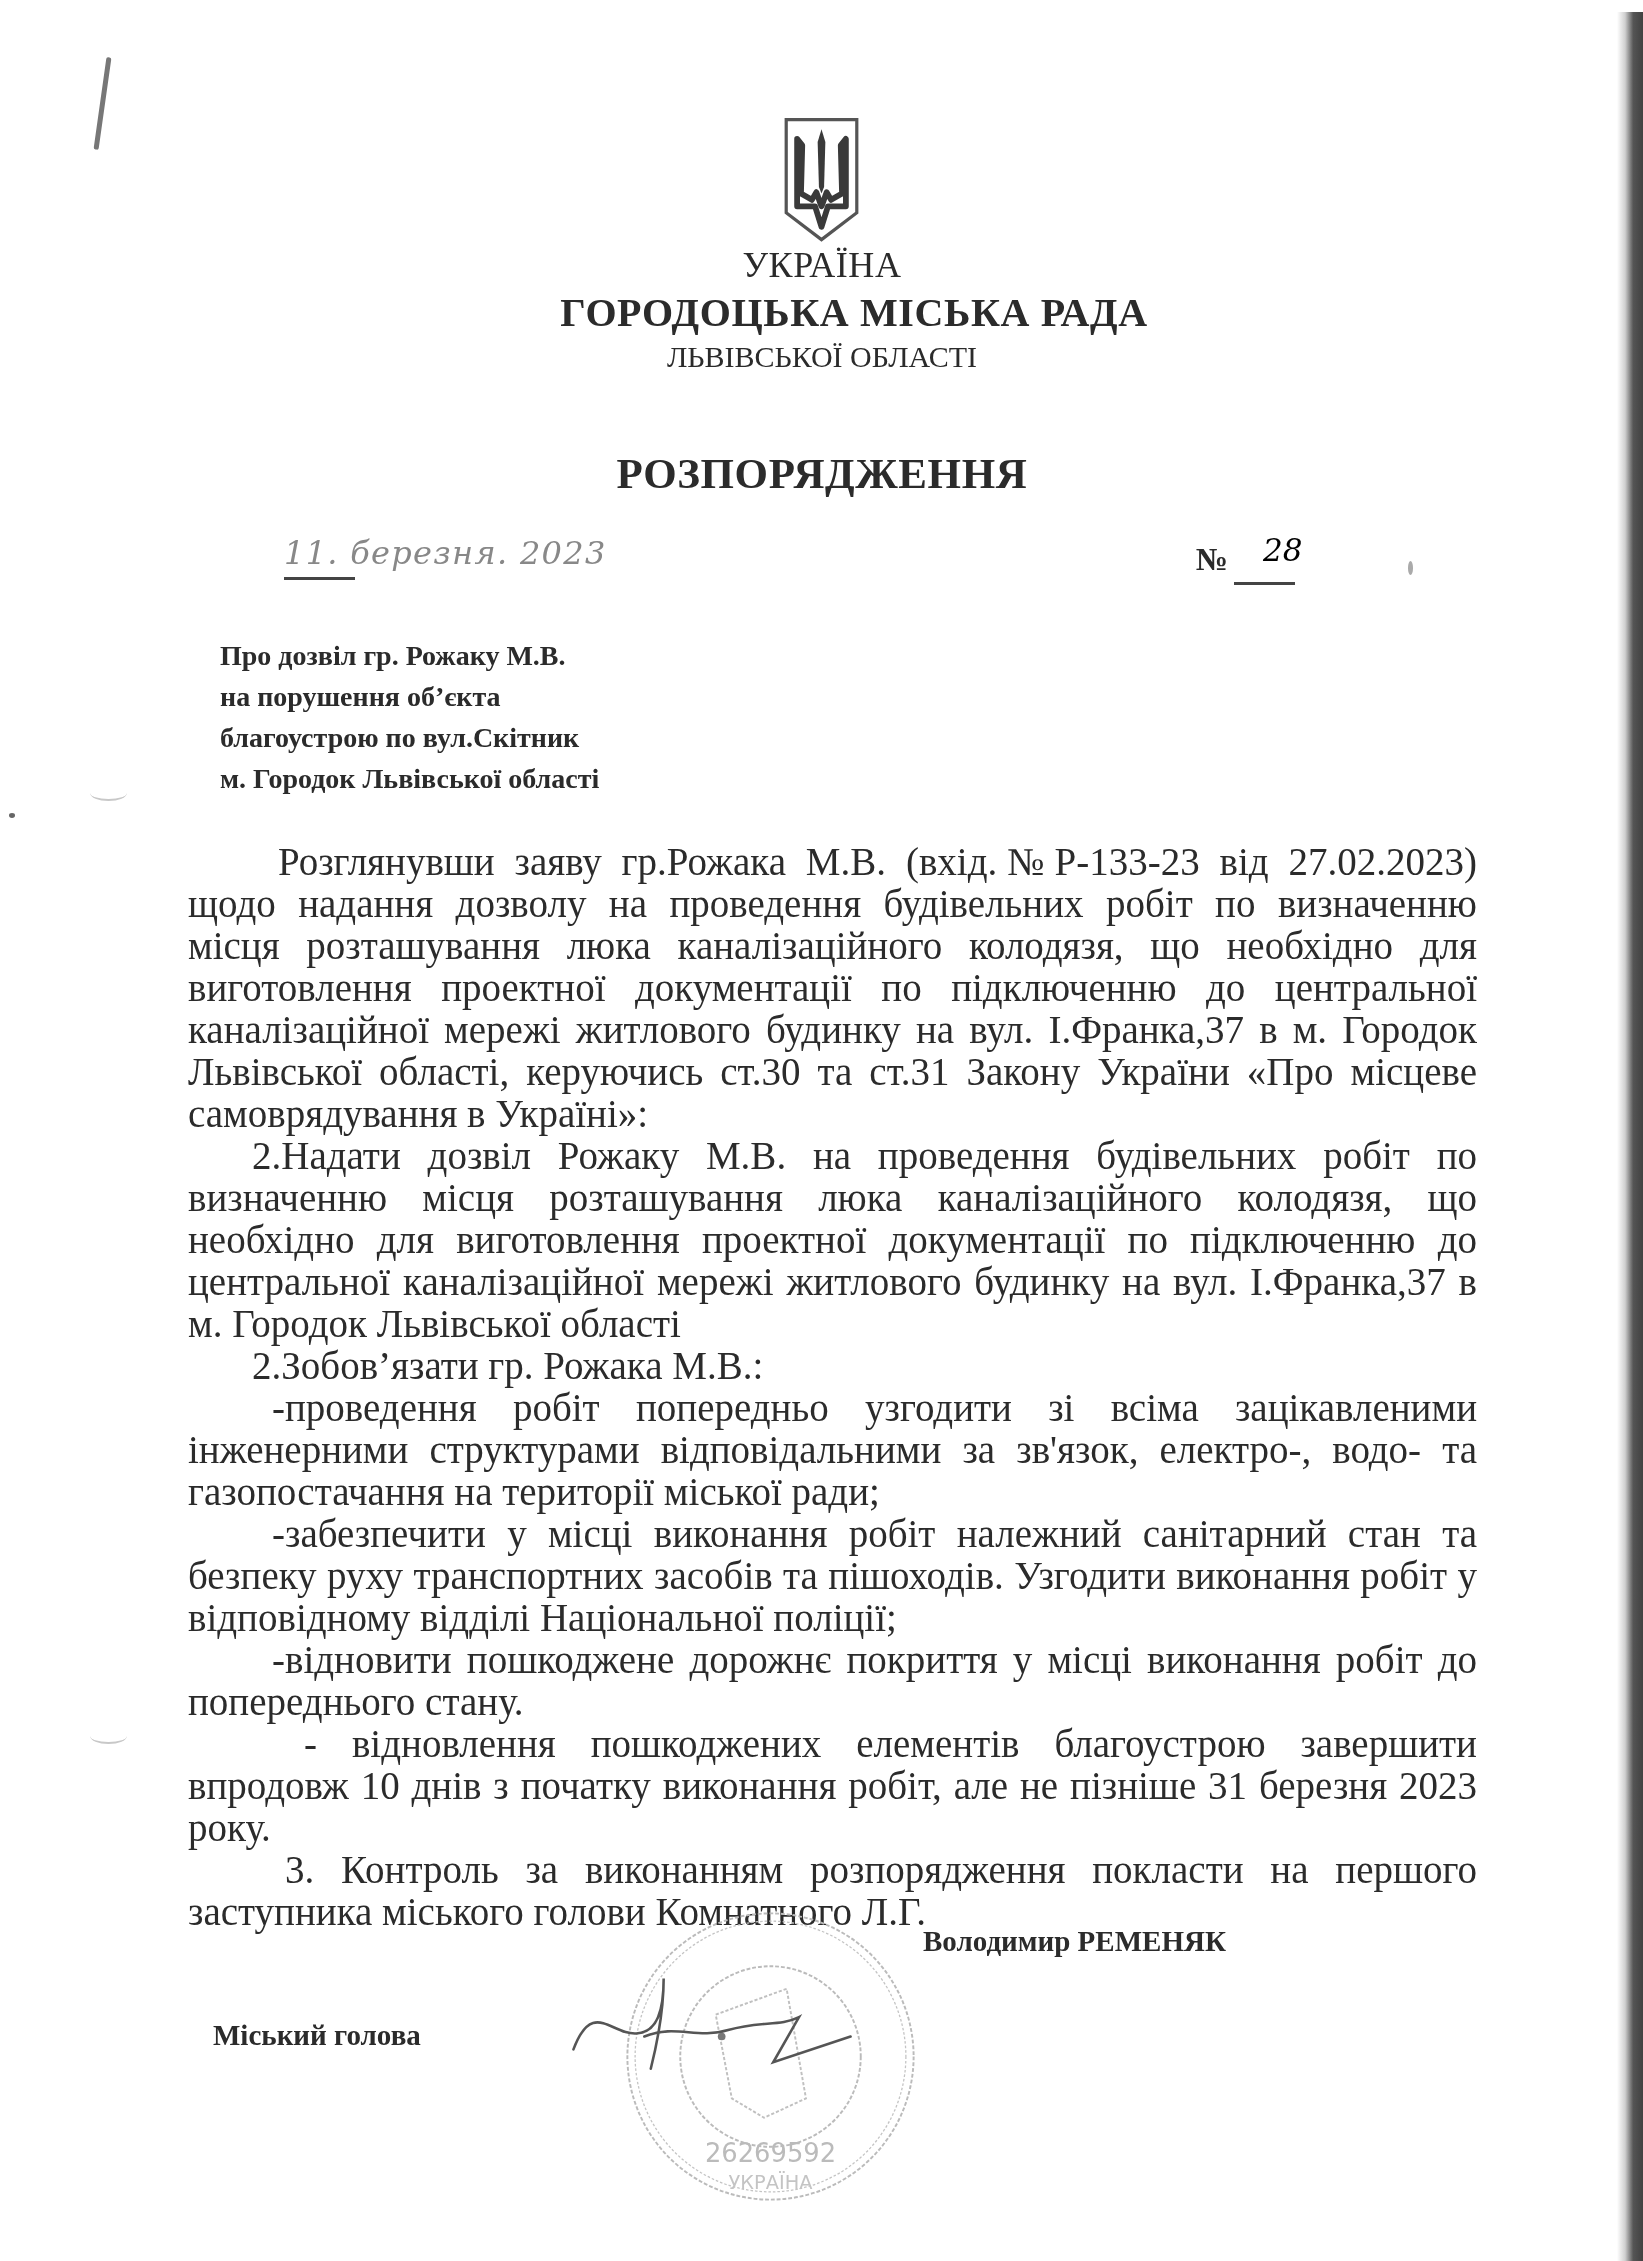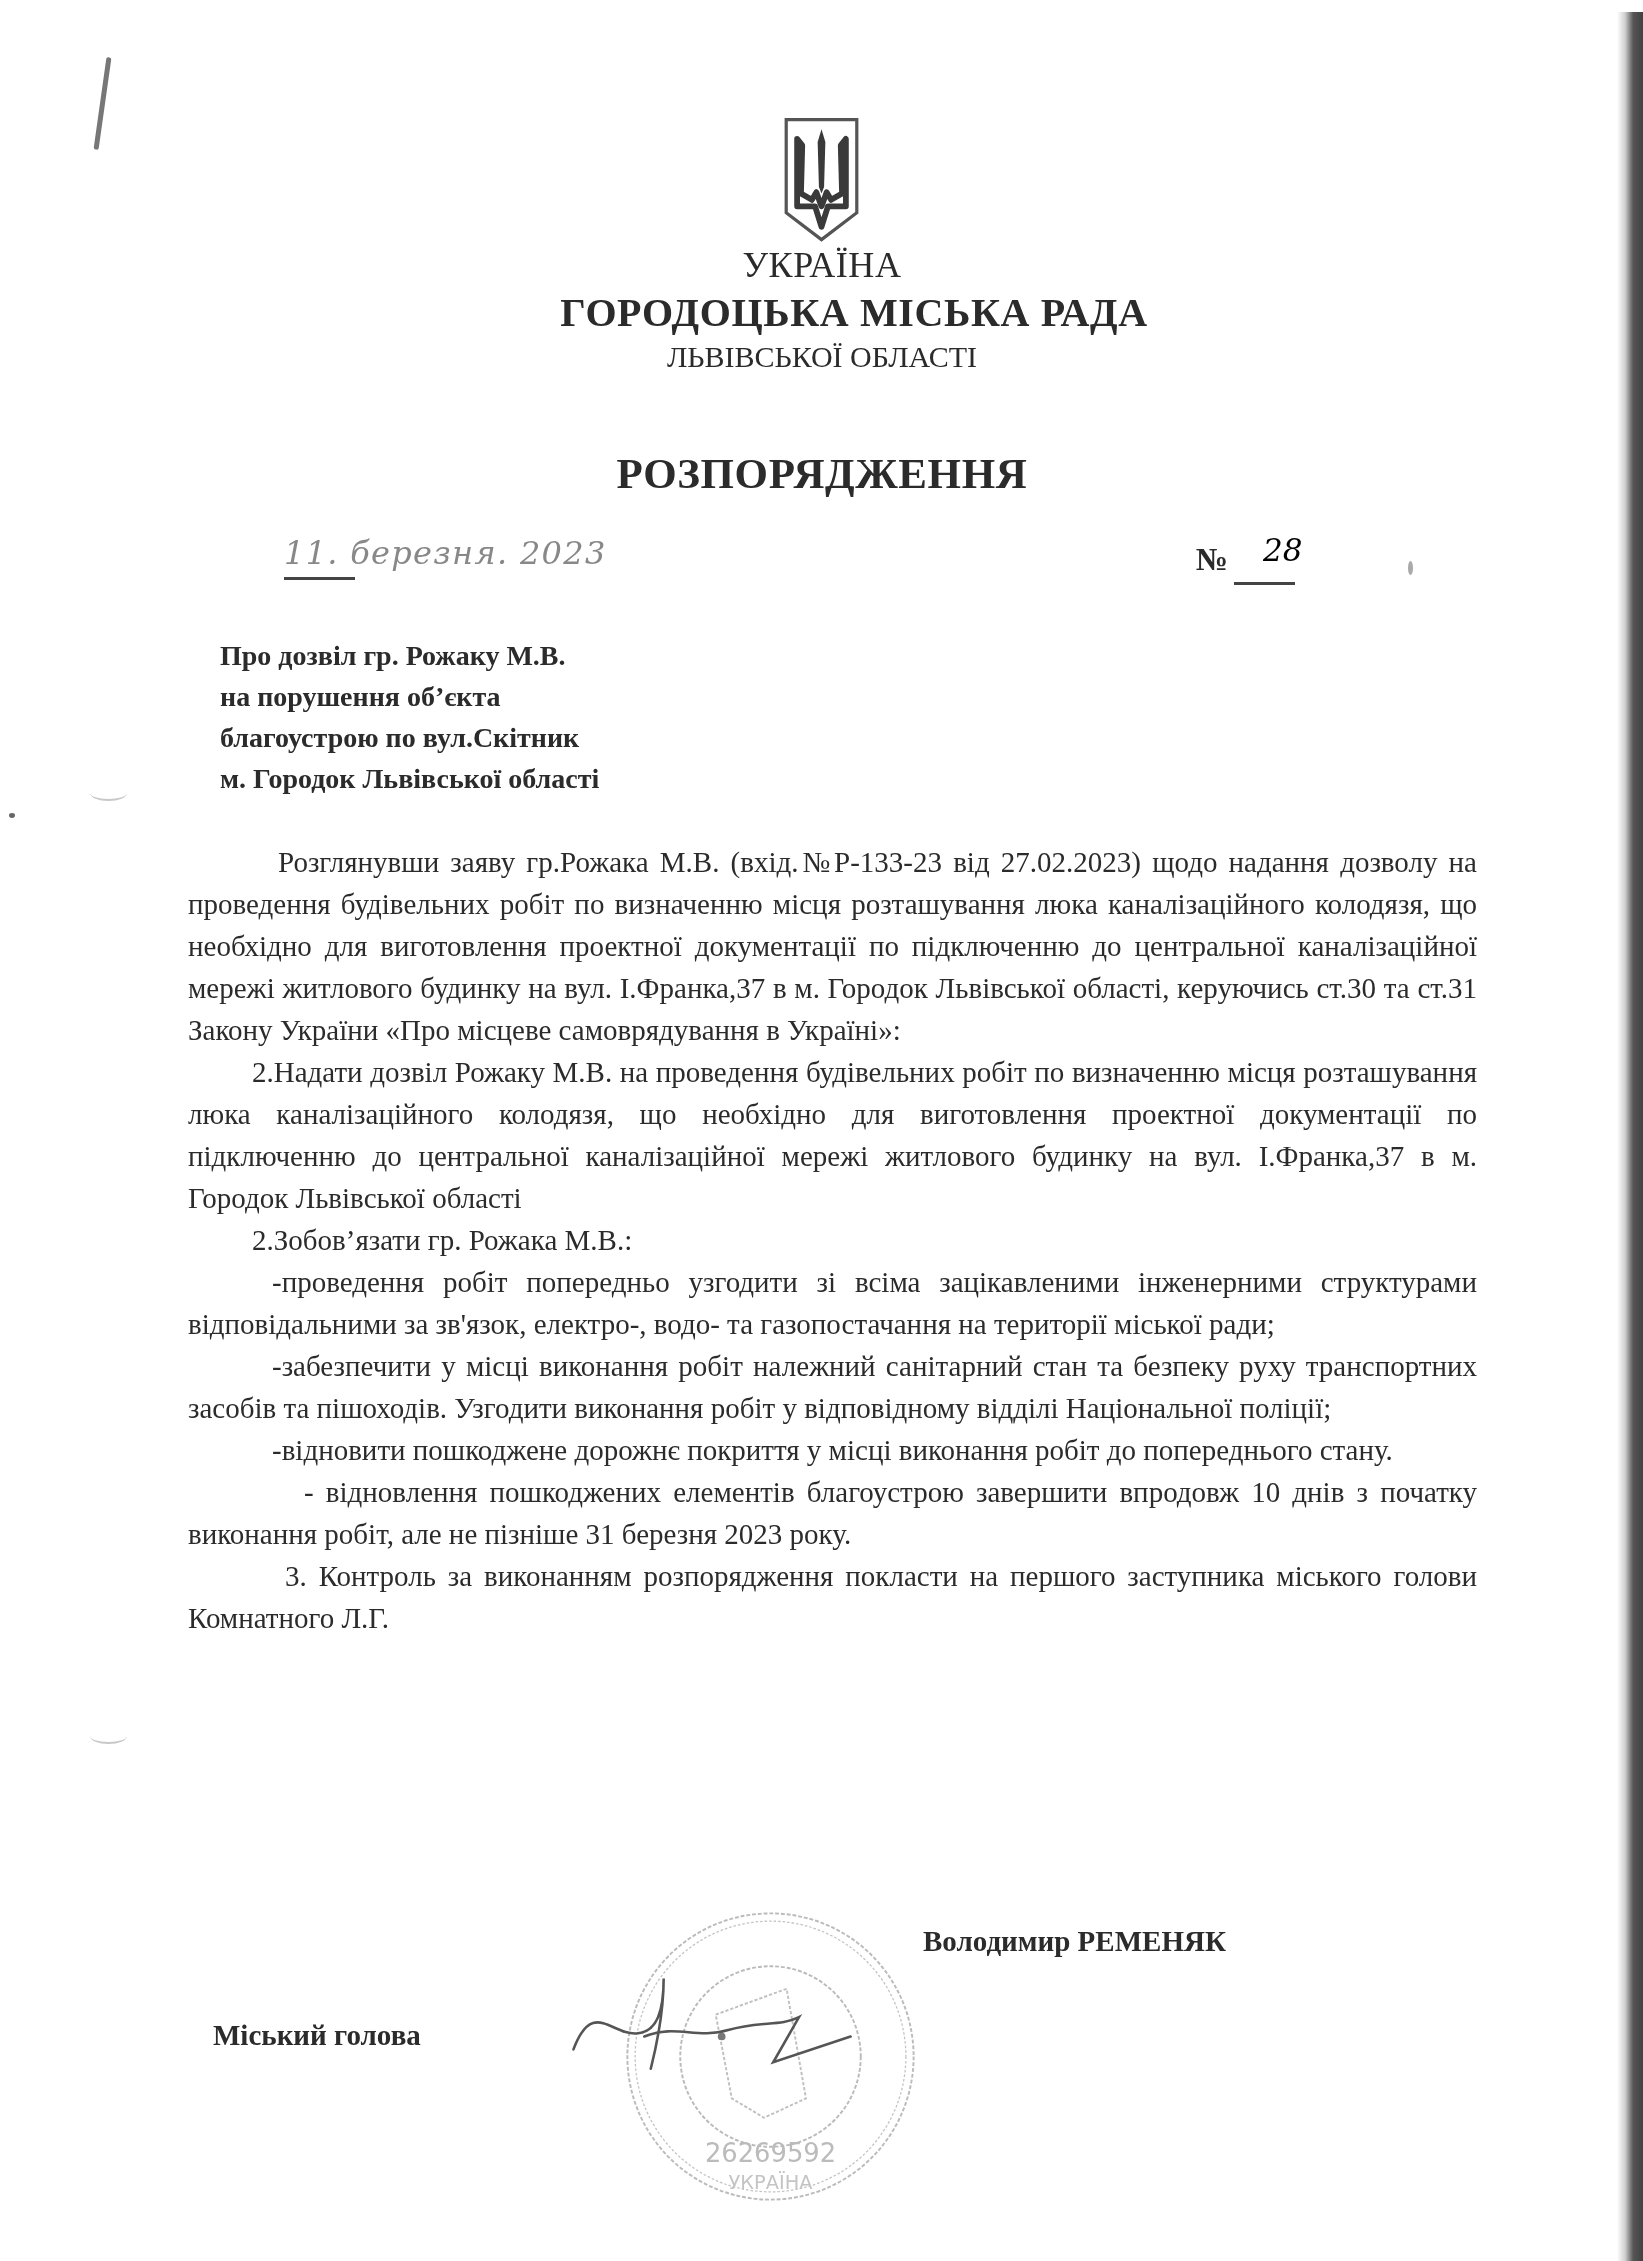--- a/index.html
+++ b/index.html
@@ -31,21 +31,21 @@
   }
   .date-line { position: absolute; left: 284px; top: 577px; width: 71px; height: 3.2px; background: #444; }
   .num-wrap { position: absolute; left: 1196px; top: 541px; font-size: 32px; font-weight: bold; }
   .num-hand { position: absolute; left: 1263px; top: 532px; font-family: "DejaVu Serif", serif; font-style: italic; font-size: 31px; color: #000000; }
   .num-line { position: absolute; left: 1234px; top: 582px; width: 61px; height: 3.2px; background: #444; }
 
   .subject {
     position: absolute; left: 187px; top: 635px; font-size: 28px; font-weight: bold; line-height: 41px; margin-left: 33px;
   }
   .body {
-    position: absolute; left: 188px; top: 841px; width: 1289px; font-size: 29px; line-height: 42px;
+    position: absolute; left: 188px; top: 841px; width: 1289px; font-size: 39px; line-height: 42px;
     text-align: justify;
   }
   .body p { margin: 0; }
   .ind1 { text-indent: 90px; }
   .ind2 { text-indent: 64px; }
   .ind3 { text-indent: 84px; }
   .ind4 { text-indent: 116px; }
   .ind5 { text-indent: 97px; }
 
   .sign-role { position: absolute; left: 213px; top: 2019px; font-size: 29px; font-weight: bold; }

